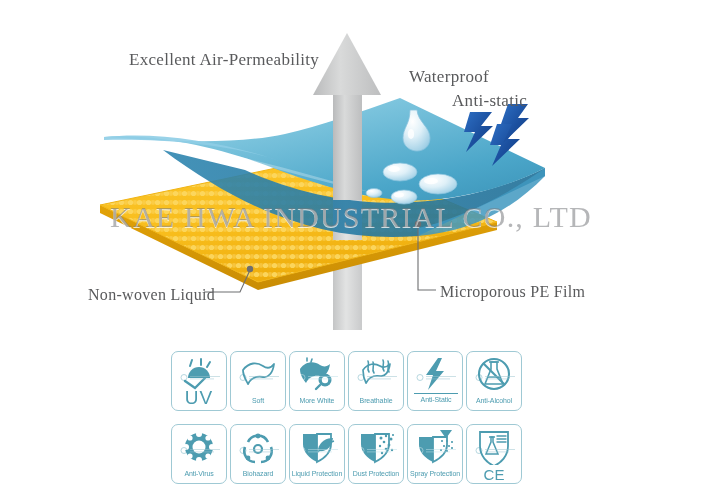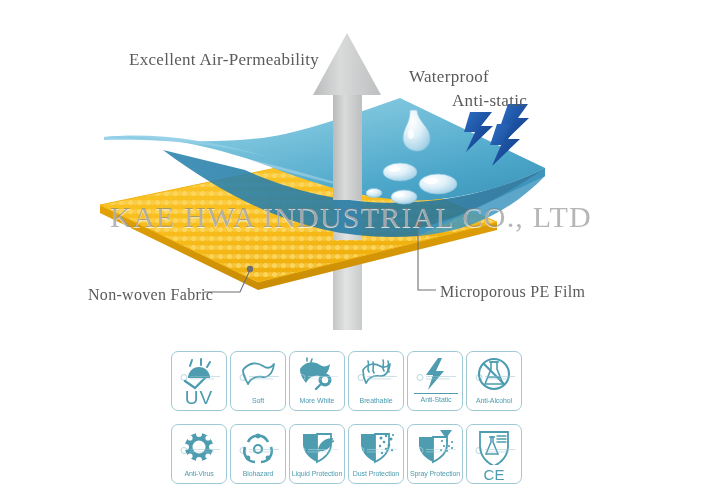--- a/index.html
+++ b/index.html
@@ -259,21 +259,21 @@
       <circle cx="250" cy="269" r="3.2" fill="#6d6e70" stroke="none"></circle>
       <path d="M418,224 L418,290 L436,290"></path>
       <circle cx="418" cy="224" r="3.2" fill="#6d6e70" stroke="none"></circle>
     </g>
   </svg>
 </div>
 
 <div class="label" id="lbl-air">Excellent Air-Permeability</div>
 <div class="label" id="lbl-water">Waterproof</div>
 <div class="label" id="lbl-anti">Anti-static</div>
-<div class="label" id="lbl-nwf">Non-woven Fabric</div>
+<div class="label" id="lbl-nwf">Non-woven Liquid</div>
 <div class="label" id="lbl-pe">Microporous PE Film</div>
 
 <div id="watermark">KAE HWA INDUSTRIAL CO., LTD</div>
 
 <div id="features">
 
   <div class="feat-row">
 
     <div class="feat-cell">
       <svg class="feat-art" viewBox="0 0 42 36">

